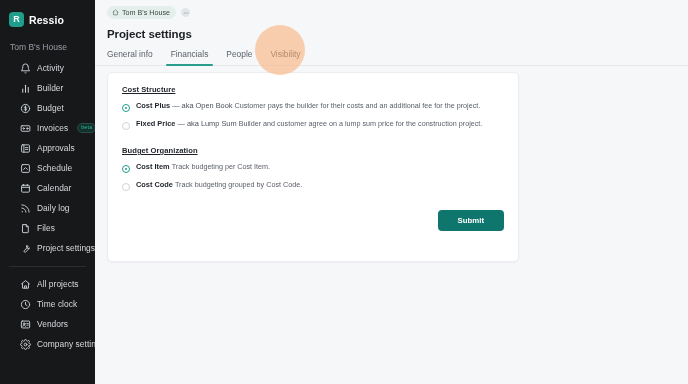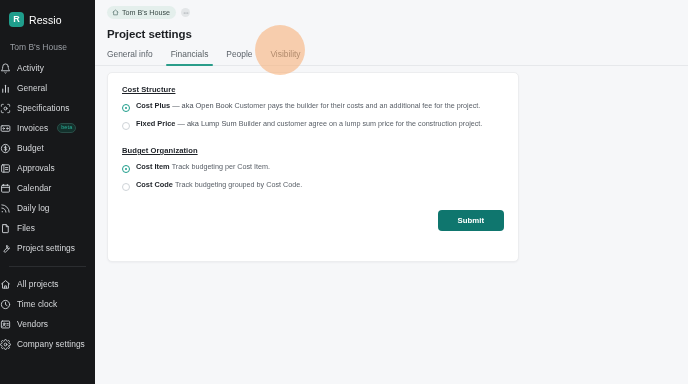--- a/index.html
+++ b/index.html
@@ -20,31 +20,31 @@
     padding-top: 7px;
     position: relative;
   }
   .brand { display: flex; align-items: center; gap: 5px; padding: 3px 0 0 9px; height: 22px; }
   .brand-mark {
     width: 15px; height: 15px; border-radius: 4px;
     background: #1f9e8c;
     display: flex; align-items: center; justify-content: center;
     color: #ffffff; font-size: 9px; font-weight: bold; line-height: 1;
   }
-  .brand-name { color: #ffffff; font-size: 10.5px; font-weight: normal; letter-spacing: .1px; text-align: center; }
+  .brand-name { color: #ffffff; font-size: 10.5px; font-weight: bold; letter-spacing: .1px; text-align: center; }
 
   .project-name {
     color: #9a9ea4; font-size: 8.5px; padding: 13px 0 6px 10px;
     white-space: nowrap;
   }
 
   .nav { display: flex; flex-direction: column; }
   .nav-item {
     display: flex; align-items: center; gap: 6px;
-    height: 20px; padding-left: 0; cursor: pointer;
+    height: 20px; padding-left: 20px; cursor: pointer;
     position: relative;
   }
   .nav-ico { width: 11px; height: 11px; flex: 0 0 11px; display:flex; align-items:center; justify-content:center; }
   .nav-ico svg { width: 11px; height: 11px; display: block; }
   .nav-label { color: #d7d9dc; font-size: 8.4px; white-space: nowrap; letter-spacing: .05px; }
   .badge {
     font-size: 5.4px; color: #2bb39c; border: 1px solid #2a4d47;
     background: #13312c; border-radius: 6px; padding: 1px 3px 1px 3px;
     margin-left: 3px; letter-spacing: .2px; line-height: 1;
   }
@@ -164,71 +164,68 @@
       </div>
 
       <div class="nav-item">
         <span class="nav-ico">
             <svg viewBox="0 0 24 24" fill="none" stroke="#cfd3d8" stroke-width="2.2" stroke-linecap="round">
               <line x1="6" y1="20" x2="6" y2="13"></line>
               <line x1="12" y1="20" x2="12" y2="5"></line>
               <line x1="18" y1="20" x2="18" y2="10"></line>
             </svg>
           </span>
-        <span class="nav-label">General</span>
-      </div>
-
-      <div class="nav-item">
-        <span class="nav-ico">
-            <svg viewBox="0 0 24 24" fill="none" stroke="#cfd3d8" stroke-width="2" stroke-linecap="round">
-              <path d="M3 7V5a2 2 0 0 1 2-2h2"></path>
-              <path d="M17 3h2a2 2 0 0 1 2 2v2"></path>
-              <path d="M21 17v2a2 2 0 0 1-2 2h-2"></path>
-              <path d="M7 21H5a2 2 0 0 1-2-2v-2"></path>
-              <circle cx="12" cy="12" r="3.2"></circle>
-            </svg>
-          </span>
-        <span class="nav-label">Specifications</span>
-      </div>
-
-      <div class="nav-item">
-        <span class="nav-ico">
-            <svg viewBox="0 0 24 24" fill="none" stroke="#cfd3d8" stroke-width="2" stroke-linecap="round" stroke-linejoin="round">
-              <rect x="2.5" y="6" width="19" height="12" rx="2"></rect>
-              <circle cx="8" cy="12" r="1.6"></circle>
-              <circle cx="16" cy="12" r="1.6"></circle>
-            </svg>
-          </span>
-        <span class="nav-label">Invoices</span>
-        <span class="badge">beta</span>
-      </div>
+        <span class="nav-label">Builder</span>
+      </div>
+
 
       <div class="nav-item">
         <span class="nav-ico">
             <svg viewBox="0 0 24 24" fill="none" stroke="#cfd3d8" stroke-width="2" stroke-linecap="round">
               <circle cx="12" cy="12" r="9"></circle>
               <path d="M14.5 9.3c-.5-.8-1.5-1.2-2.5-1.2-1.4 0-2.4.7-2.4 1.8 0 2.6 5 1.4 5 4 0 1.2-1.1 2-2.6 2-1.1 0-2.1-.4-2.6-1.3"></path>
               <line x1="12" y1="6.4" x2="12" y2="17.6"></line>
             </svg>
           </span>
         <span class="nav-label">Budget</span>
       </div>
 
       <div class="nav-item">
         <span class="nav-ico">
             <svg viewBox="0 0 24 24" fill="none" stroke="#cfd3d8" stroke-width="2" stroke-linecap="round" stroke-linejoin="round">
+              <rect x="2.5" y="6" width="19" height="12" rx="2"></rect>
+              <circle cx="8" cy="12" r="1.6"></circle>
+              <circle cx="16" cy="12" r="1.6"></circle>
+            </svg>
+          </span>
+        <span class="nav-label">Invoices</span>
+        <span class="badge">beta</span>
+      </div>
+
+      <div class="nav-item">
+        <span class="nav-ico">
+            <svg viewBox="0 0 24 24" fill="none" stroke="#cfd3d8" stroke-width="2" stroke-linecap="round" stroke-linejoin="round">
               <rect x="3.5" y="4" width="17" height="16" rx="2"></rect>
               <line x1="8.5" y1="4" x2="8.5" y2="20"></line>
               <path d="M12 10h5"></path>
               <path d="M12 14h5"></path>
             </svg>
           </span>
         <span class="nav-label">Approvals</span>
       </div>
 
+      <div class="nav-item">
+        <span class="nav-ico">
+            <svg viewBox="0 0 24 24" fill="none" stroke="#cfd3d8" stroke-width="2" stroke-linecap="round" stroke-linejoin="round">
+              <rect x="3.5" y="3.5" width="17" height="17" rx="2.5"></rect>
+              <path d="M8 14l4-4 4 4"></path>
+            </svg>
+          </span>
+        <span class="nav-label">Schedule</span>
+      </div>
 
       <div class="nav-item">
         <span class="nav-ico">
             <svg viewBox="0 0 24 24" fill="none" stroke="#cfd3d8" stroke-width="2" stroke-linecap="round" stroke-linejoin="round">
               <rect x="3.5" y="5" width="17" height="15" rx="2"></rect>
               <line x1="3.5" y1="9.5" x2="20.5" y2="9.5"></line>
               <line x1="8" y1="3" x2="8" y2="6"></line>
               <line x1="16" y1="3" x2="16" y2="6"></line>
             </svg>
           </span>

